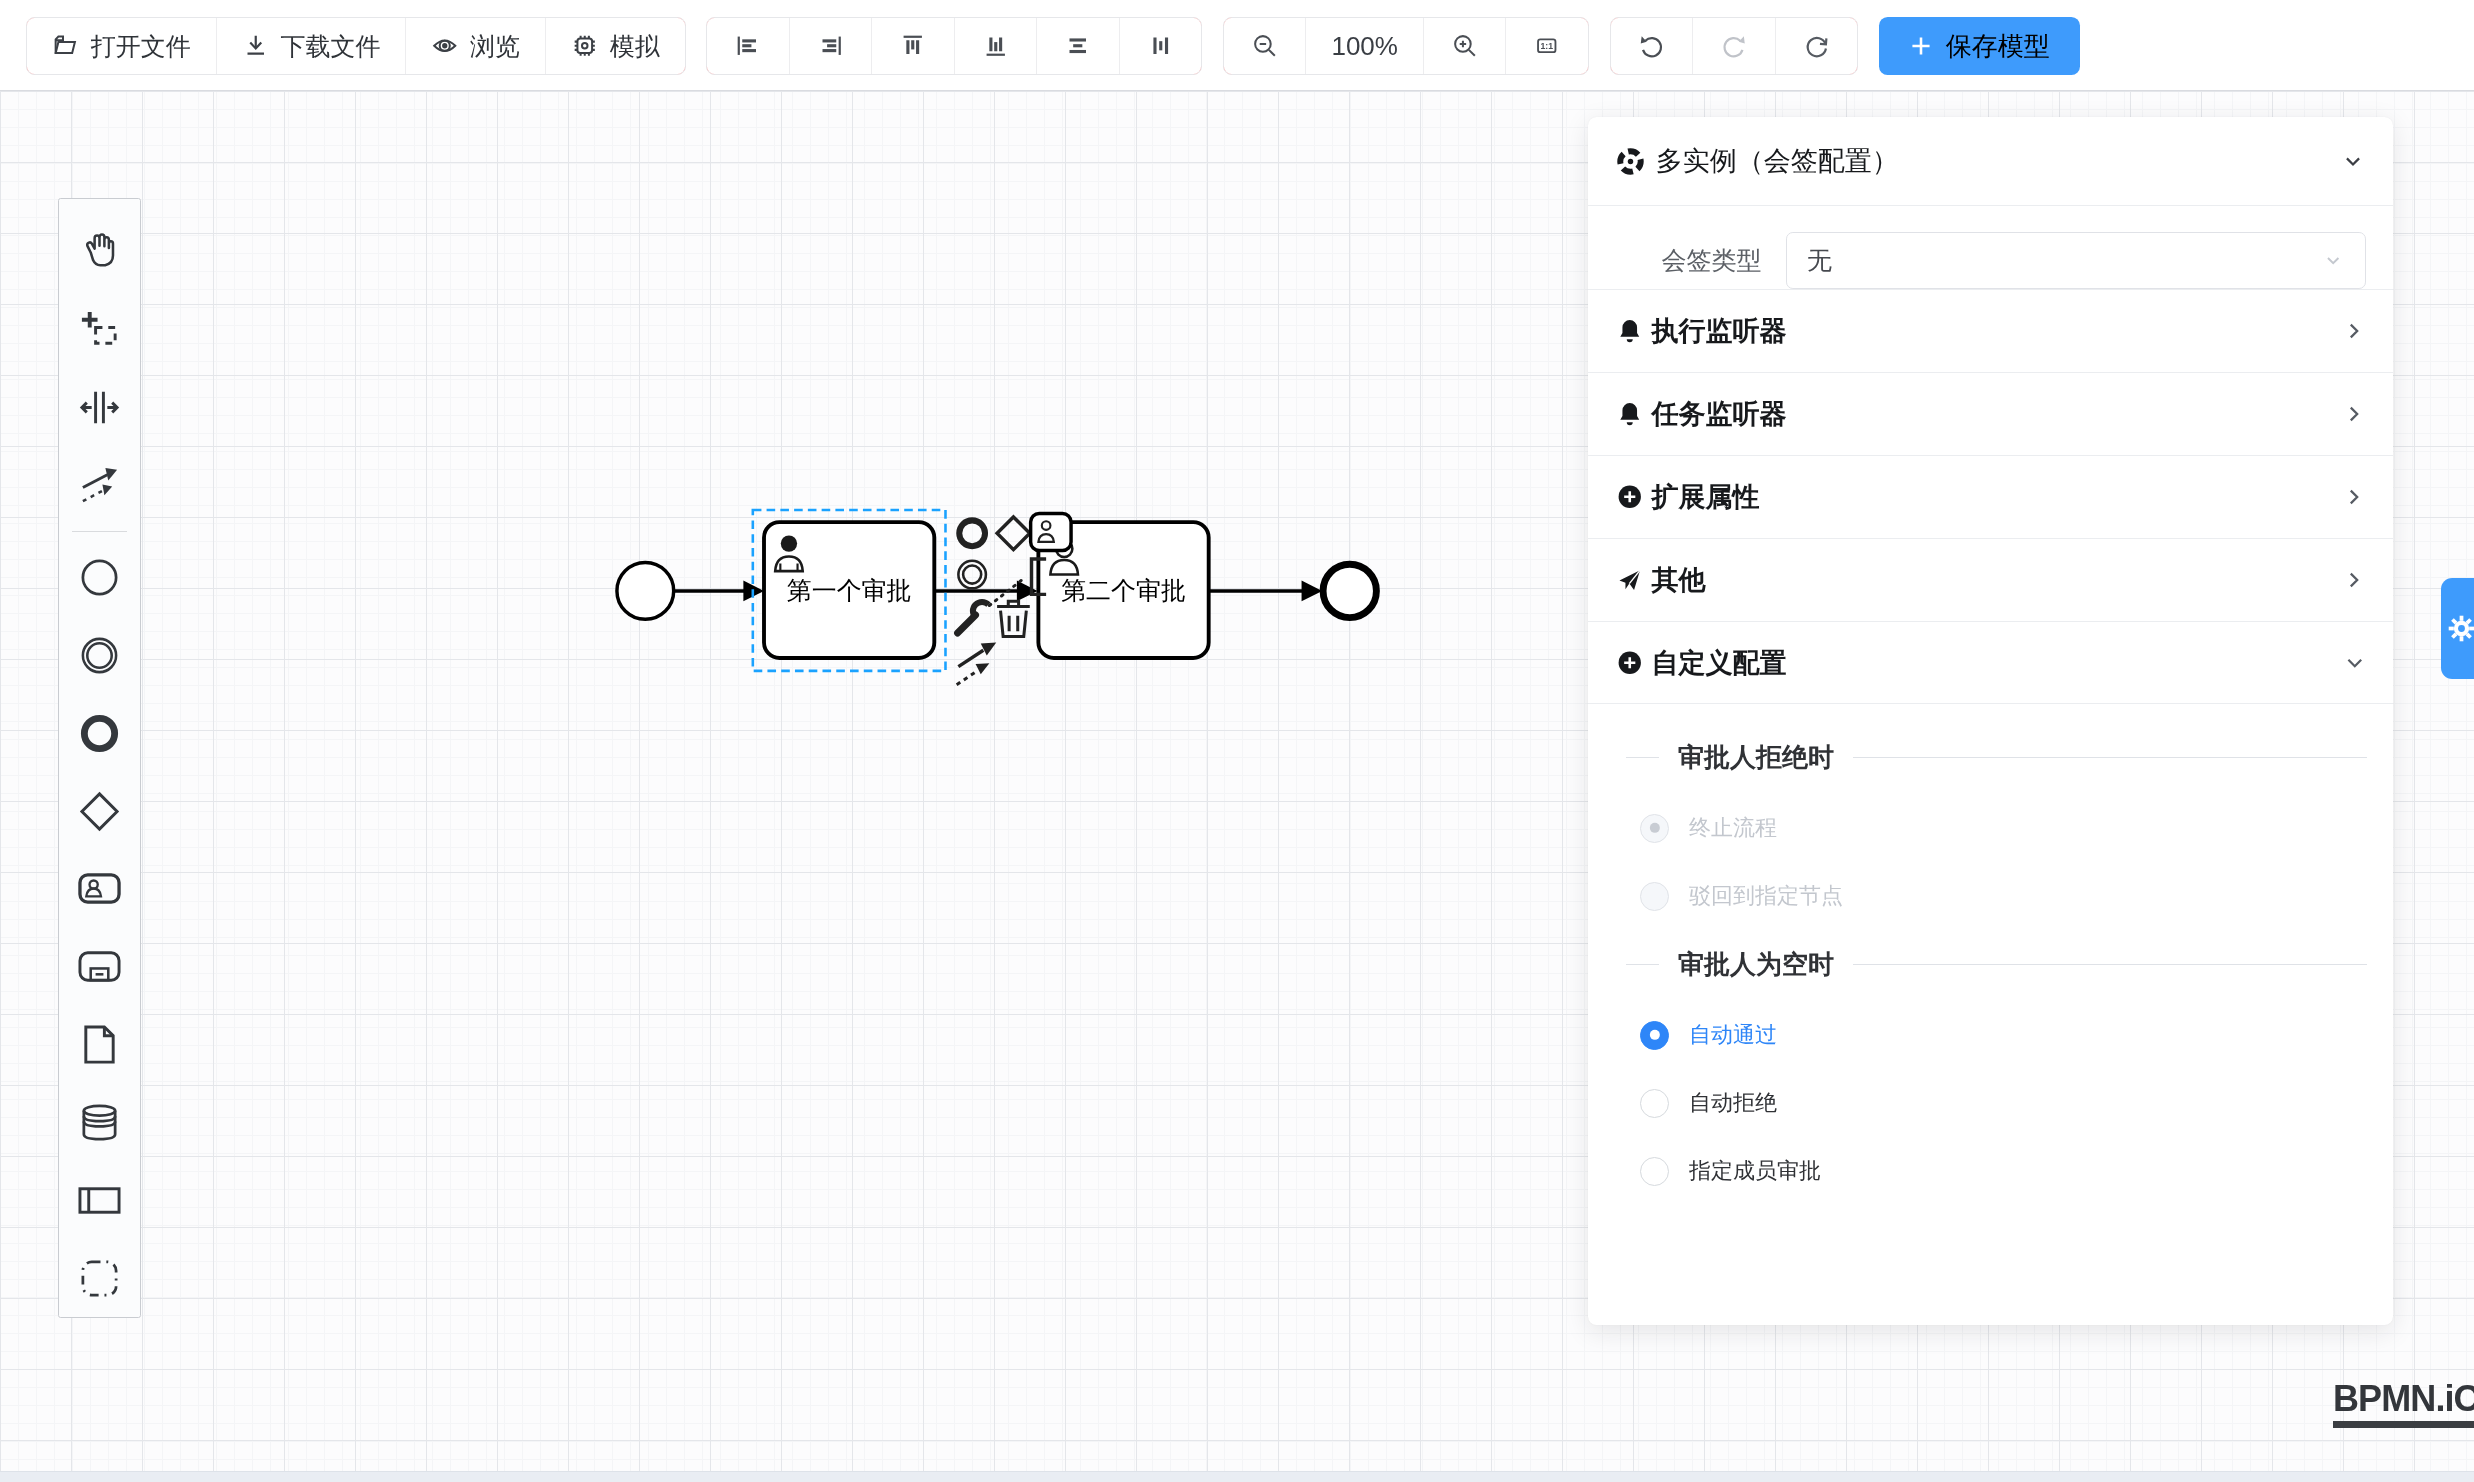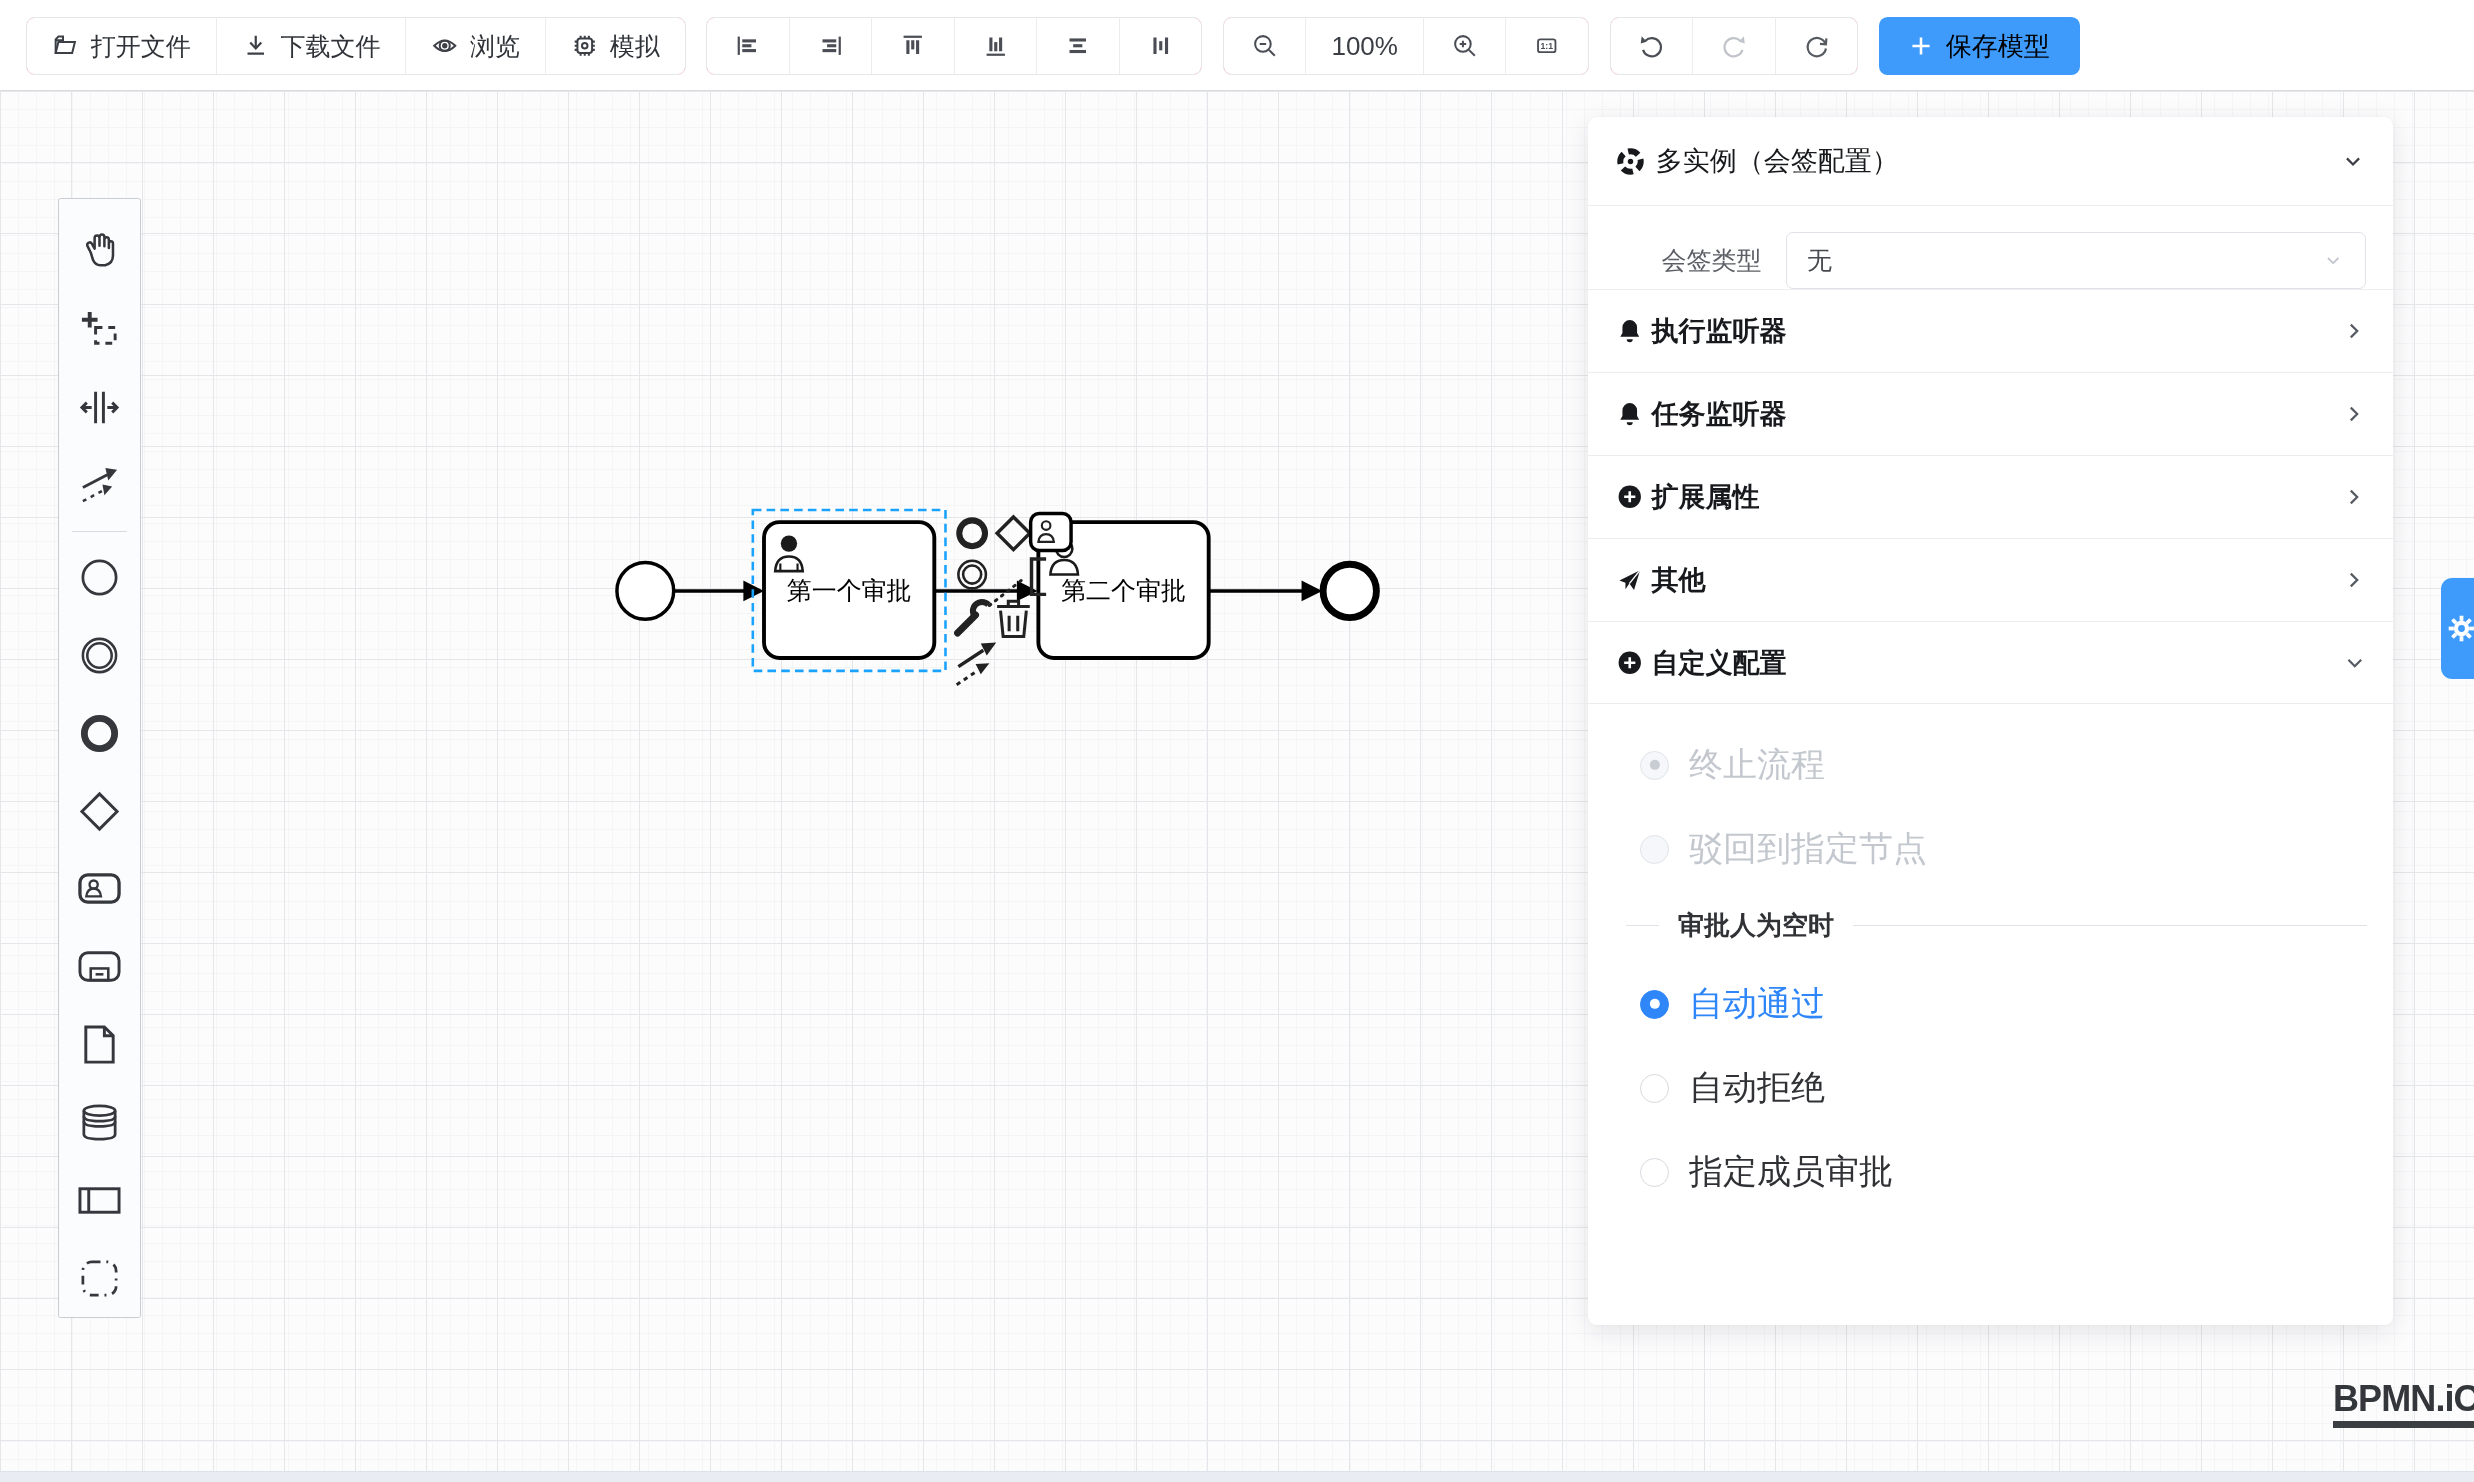--- a/index.html
+++ b/index.html
@@ -91,21 +91,21 @@
     height:83px; display:flex; align-items:center; gap:8.6px;
     padding:0 27.5px; border-top:0.9px solid #ebedf0;
     font-size:27px; font-weight:bold; color:#17191c; cursor:pointer;
   }
   .section-row:last-child { border-bottom:0.9px solid #ebedf0; }
   .section-row .chev { margin-left:auto; }
   .sub-divider { display:flex; align-items:center; margin:36px 26px 0 38px; gap:19px; }
   .sub-divider .line-s { width:33px; border-top:1.7px solid #dfe2e7; }
   .sub-divider .line-l { flex:1; border-top:1.7px solid #dfe2e7; }
   .sub-divider .sub-title { font-size:26px; font-weight:bold; color:#303236; }
-  .radio-row { display:flex; align-items:center; gap:20px; margin:38px 0 0 52px; font-size:34px; color:#303236; cursor:pointer; }
+  .radio-row { display:flex; align-items:center; gap:20px; margin:38px 0 0 52px; font-size:22px; color:#303236; cursor:pointer; }
   .radio {
     width:29px; height:29px; border-radius:50%; flex:none;
     border:1.7px solid #d6dade; background:#fff; position:relative;
   }
   .radio.dis { background:#f5f7fa; border-color:#e0e3e8; }
   .radio.dot::after {
     content:""; position:absolute; left:50%; top:50%; width:10.3px; height:10.3px;
     border-radius:50%; transform:translate(-50%,-50%); background:#c8ccd3;
   }
   .radio.blue { background:#2e86f8; border-color:#2e86f8; }
@@ -504,20 +504,25 @@
         <circle cx="16" cy="16" r="13" fill="#17191c"></circle>
           <path d="M16 9.5 v13 M9.5 16 h13" stroke="#fff" stroke-width="3"></path>
       </svg>
       <span>自定义配置</span>
       <svg class="chev" width="24" height="24" viewBox="0 0 30 30" fill="none" stroke="#565b63" stroke-width="2.8">
           <path d="M8 11 l8 8 8 -8"></path>
         </svg>
     </div>
   </div>
 
+  <div class="sub-divider">
+    <div class="line-s"></div>
+    <div class="sub-title">审批人拒绝时</div>
+    <div class="line-l"></div>
+  </div>
   <div class="radio-row dis-label">
     <span class="radio dis dot"></span>
     <span>终止流程</span>
   </div>
   <div class="radio-row dis-label">
     <span class="radio dis"></span>
     <span>驳回到指定节点</span>
   </div>
 
   <div class="sub-divider">

